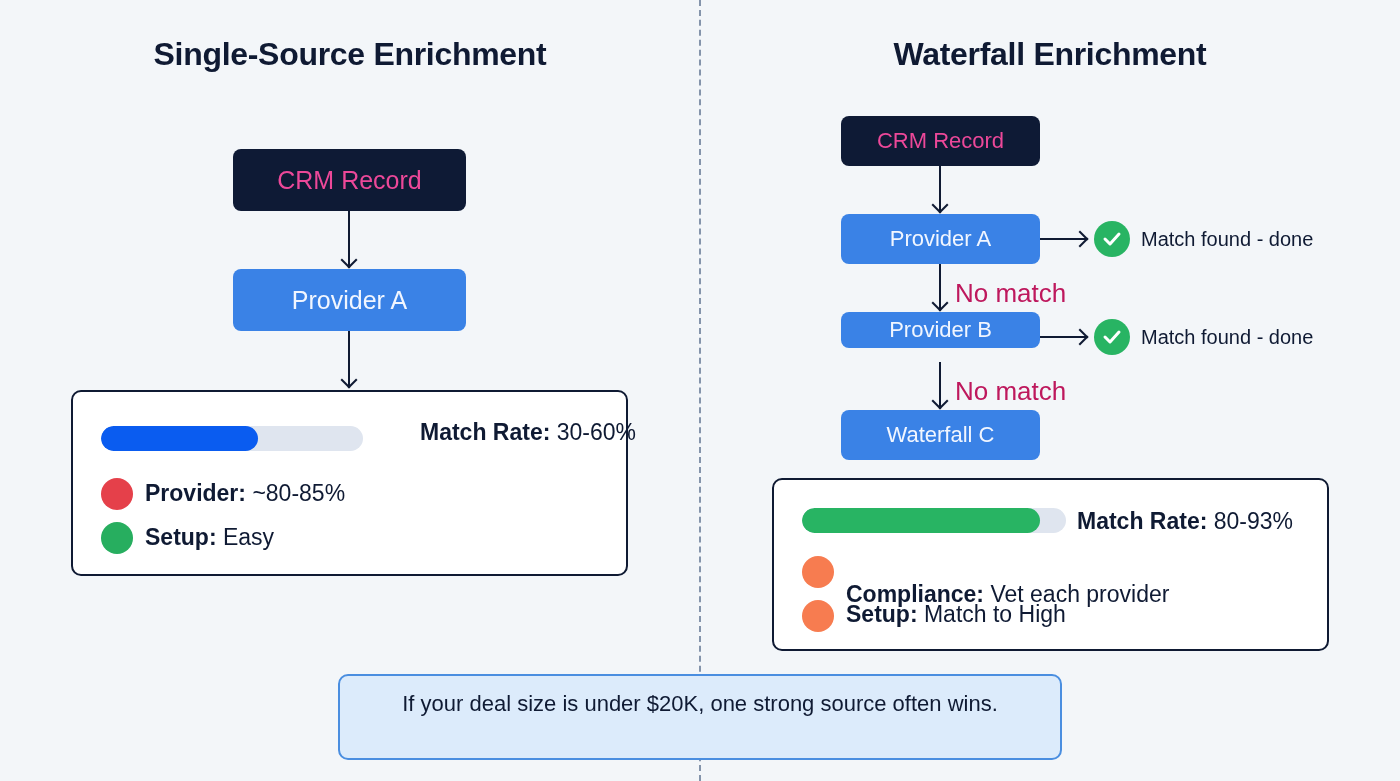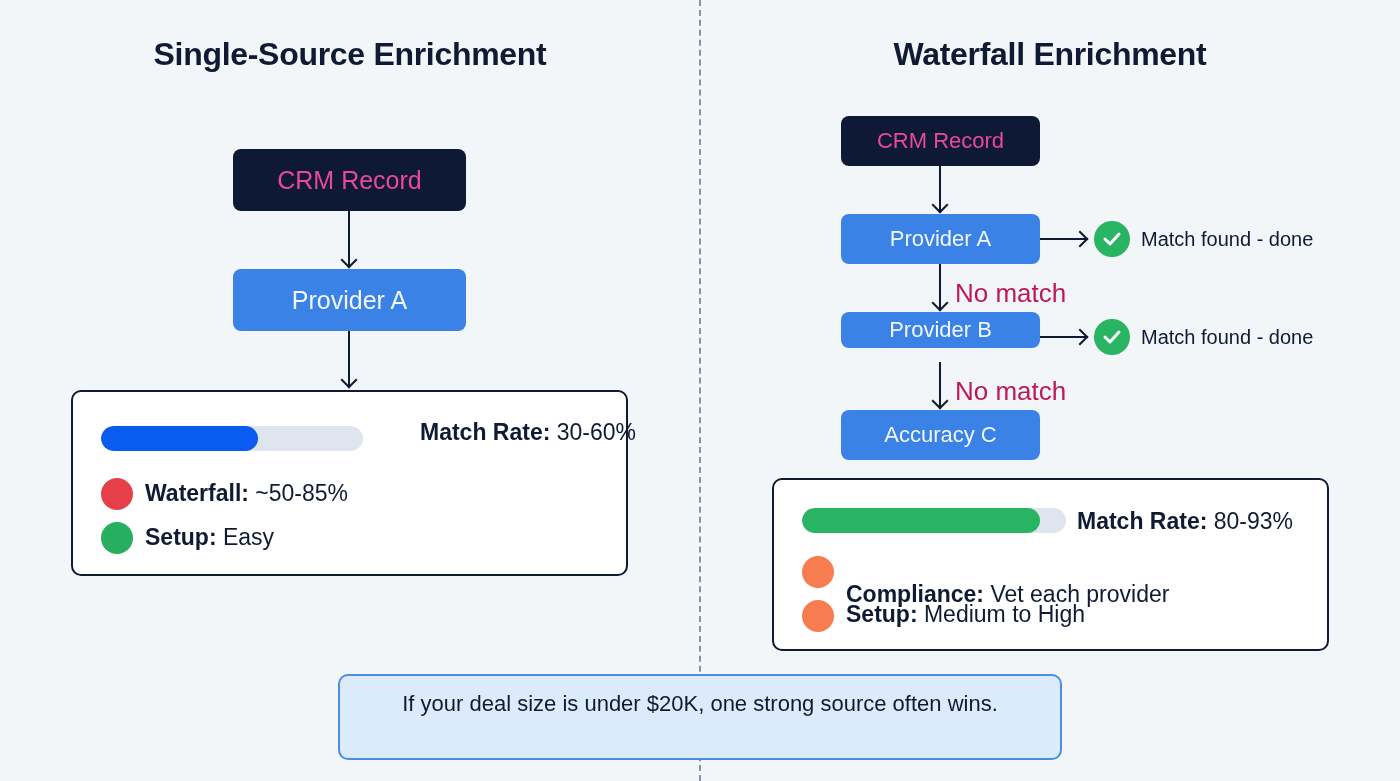--- a/index.html
+++ b/index.html
@@ -99,22 +99,22 @@
     <div class="bar-track" style="left:28px; top:34px; width:262px;">
       <div class="bar-fill" style="width:60%; background:#0a5cf0;"></div>
     </div>
     <div class="metric" style="left:303px; top:27px;margin-left:44px;">
       <b>Match Rate:</b>
       <span>30-60%</span>
     </div>
 
     <div class="dot" style="left:28px; top:86px; background:#e5404a;"></div>
     <div class="metric" style="left:72px; top:88px;">
-      <b>Waterfall:</b>
-      <span>~50-85%</span>
+      <b>Provider:</b>
+      <span>~80-85%</span>
     </div>
 
     <div class="dot" style="left:28px; top:130px; background:#27ae5f;"></div>
     <div class="metric" style="left:72px; top:132px;">
       <b>Setup:</b>
       <span>Easy</span>
     </div>
   </div>
 </div>
 
@@ -149,40 +149,40 @@
     <svg width="20" height="16" viewBox="0 0 20 16">
         <path d="M3 8 L8 13 L17 3" fill="none" stroke="#fff" stroke-width="3" stroke-linecap="round" stroke-linejoin="round"></path>
       </svg>
   </div>
   <div class="result-text" style="left:1141px; top:326px;">Match found - done</div>
 
   <div class="vline" style="left:939px; top:362px; height:45px;"></div>
   <div class="arrow-down" style="left:934px; top:395px;"></div>
   <div class="edge-label" style="left:955px; top:376px;">No match</div>
 
-  <div class="node blue" style="left:841px; top:410px; width:199px; height:50px; font-size:22px;">Accuracy C</div>
+  <div class="node blue" style="left:841px; top:410px; width:199px; height:50px; font-size:22px;">Waterfall C</div>
 
   <div class="card" style="left:772px; top:478px; width:557px; height:173px;padding-left:30px;">
     <div class="bar-track" style="left:28px; top:28px; width:264px;">
       <div class="bar-fill" style="width:90%; background:#28b463;"></div>
     </div>
     <div class="metric" style="left:303px; top:28px;">
       <b>Match Rate:</b>
       <span>80-93%</span>
     </div>
 
     <div class="dot" style="left:28px; top:76px; background:#f77c50;"></div>
     <div class="metric" style="left:72px; top:77px;margin-top:24px;">
       <b>Compliance:</b>
       <span>Vet each provider</span>
     </div>
 
     <div class="dot" style="left:28px; top:120px; background:#f77c50;"></div>
     <div class="metric" style="left:72px; top:121px;">
       <b>Setup:</b>
-      <span>Medium to High</span>
+      <span>Match to High</span>
     </div>
   </div>
 </div>
 
 <div class="callout">
   <div class="l2">If your deal size is under $20K, one strong source often wins.</div>
 </div>
 
 </body></html>

